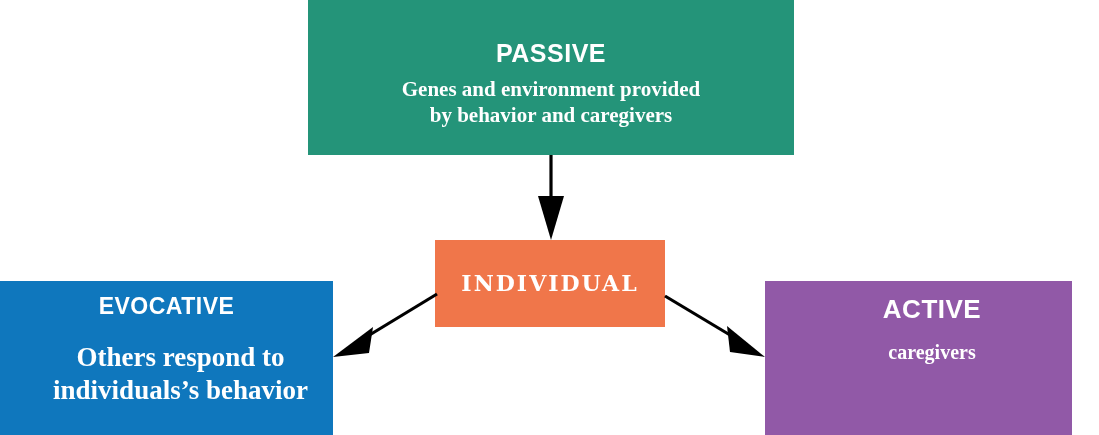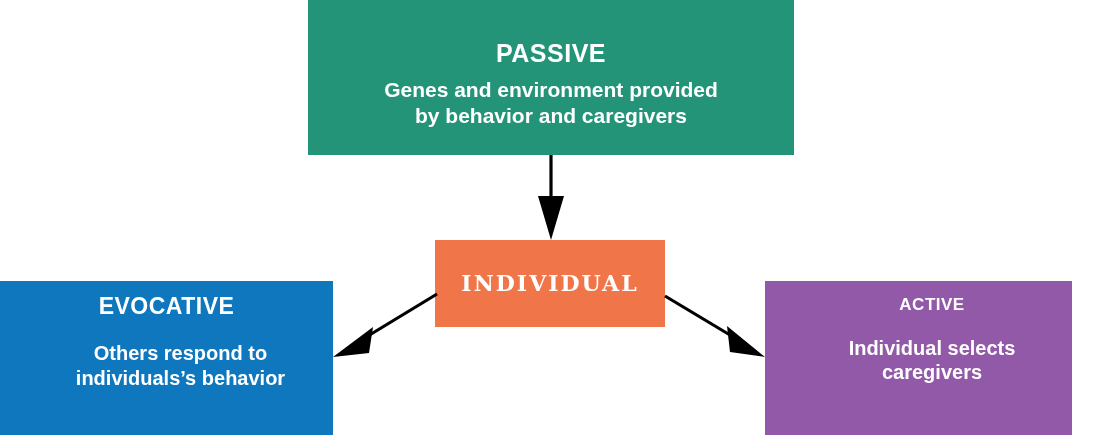--- a/index.html
+++ b/index.html
@@ -33,20 +33,21 @@
 
   .node-title {
     font-weight: bold;
     letter-spacing: 0.5px;
     line-height: 1.15;
   }
 
   .node-desc {
     font-weight: bold;
     line-height: 1.22;
+    font-family: Liberation Serif, serif;
   }
 
   
   #node-passive {
     left: 308px;
     top: -4px;
     width: 486px;
     height: 159px;
     background: #249479;
     padding-top: 16px;
@@ -82,37 +83,37 @@
     height: 158px;
     background: #0f77bd;
     padding-top: 12px;
     justify-content: flex-start;
   }
   #node-evocative .node-title {
     font-size: 23px;
     margin-bottom: 22px;
   }
   #node-evocative .node-desc {
-    font-size: 20px;
+    font-size: 27px;
     margin-left: 28px;
   }
 
   
   #node-active {
     left: 765px;
     top: 281px;
     width: 334px;
     height: 158px;
     background: #9159a7;
     padding-top: 14px;
     justify-content: flex-start;
   }
   #node-active .node-title {
-    font-size: 17px;
-    margin-bottom: 21px;
+    font-size: 26px;
+    margin-bottom: 15px;
   }
   #node-active .node-desc {
     font-size: 20px;
   }
 
   
   #arrows {
     position: absolute;
     left: 0;
     top: 0;
@@ -142,21 +143,20 @@
     <div class="node-title">EVOCATIVE</div>
     <div class="node-desc">
       <div>Others respond to</div>
       <div>individuals’s behavior</div>
     </div>
   </div>
 
   <div class="node" id="node-active">
     <div class="node-title">ACTIVE</div>
     <div class="node-desc">
-      <div>Individual selects</div>
       <div>caregivers</div>
     </div>
   </div>
 
   <svg id="arrows" viewBox="0 0 1099 435" width="1099" height="435">
 
     <g>
       <line x1="551" y1="155" x2="551" y2="222" stroke="#000000" stroke-width="3.2"></line>
       <polygon points="551,240 538,196 564,196" fill="#000000"></polygon>
     </g>

